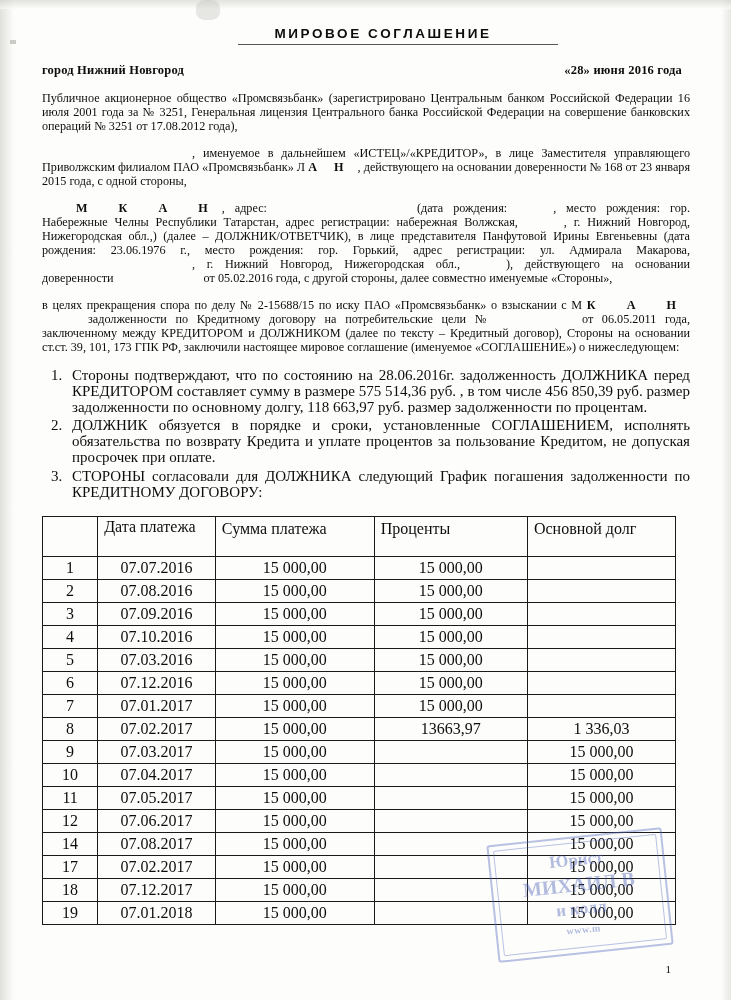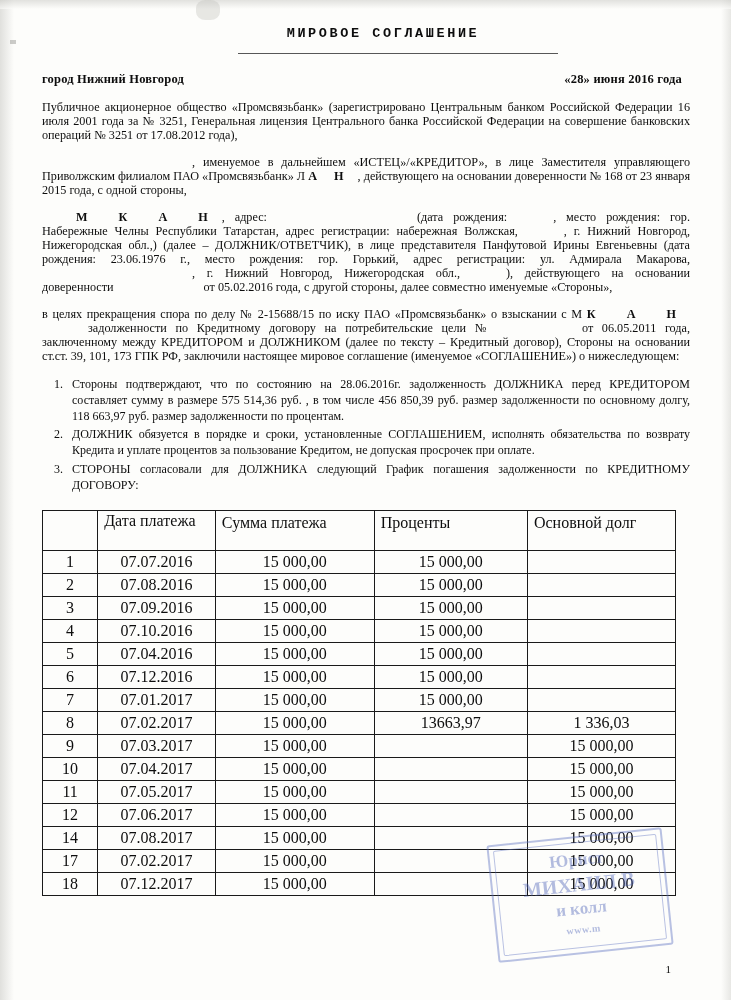--- a/index.html
+++ b/index.html
@@ -49,23 +49,23 @@
     left: 42px;
     top: 12px;
     width: 648px;
   }
 
   .doc-title {
     text-align: center;
     font-size: 13.5px;
     font-weight: bold;
     letter-spacing: 2.6px;
-    margin: 14px 0 12px 0;
+    margin: 14px 0 3px 0;
     padding-left: 34px;
-    font-family: Liberation Mono, monospace;
+    font-family: Liberation Sans, sans-serif;
   }
   .title-rule {
     height: 1px;
     background: #3a3a3a;
     margin: 3px auto 0 auto;
     width: 320px;
     margin-left: 196px;
     opacity: .85;
   }
 
@@ -95,21 +95,21 @@
     letter-spacing: 14px;
     font-weight: 700;
   }
   .blank-gap { display: inline-block; width: 90px; }
   .blank-gap-sm { display: inline-block; width: 46px; }
   .blank-gap-lg { display: inline-block; width: 150px; }
 
   ol.numbered {
     margin: 14px 0 0 0;
     padding-left: 24px;
-    font-size: 12px;
+    font-size: 15px;
     line-height: 15.8px;
   }
   ol.numbered > li {
     margin-bottom: 3px;
     text-align: justify;
     padding-left: 6px;
   }
 
   table.schedule {
     border-collapse: collapse;
@@ -279,21 +279,21 @@
           </tr>
           <tr>
             <td class="c-num">4</td>
             <td class="c-date">07.10.2016</td>
             <td class="c-sum">15 000,00</td>
             <td class="c-pct">15 000,00</td>
             <td class="c-main"></td>
           </tr>
           <tr>
             <td class="c-num">5</td>
-            <td class="c-date">07.04.2016</td>
+            <td class="c-date">07.03.2016</td>
             <td class="c-sum">15 000,00</td>
             <td class="c-pct">15 000,00</td>
             <td class="c-main"></td>
           </tr>
           <tr>
             <td class="c-num">6</td>
             <td class="c-date">07.12.2016</td>
             <td class="c-sum">15 000,00</td>
             <td class="c-pct">15 000,00</td>
             <td class="c-main"></td>
@@ -350,20 +350,27 @@
           <tr>
             <td class="c-num">17</td>
             <td class="c-date">07.02.2017</td>
             <td class="c-sum">15 000,00</td>
             <td class="c-pct"></td>
             <td class="c-main">15 000,00</td>
           </tr>
           <tr>
             <td class="c-num">18</td>
             <td class="c-date">07.12.2017</td>
+            <td class="c-sum">15 000,00</td>
+            <td class="c-pct"></td>
+            <td class="c-main">15 000,00</td>
+          </tr>
+          <tr>
+            <td class="c-num">19</td>
+            <td class="c-date">07.01.2018</td>
             <td class="c-sum">15 000,00</td>
             <td class="c-pct"></td>
             <td class="c-main">15 000,00</td>
           </tr>
         </tbody>
     </table>
 
   </div>
 
   <div class="stamp">

